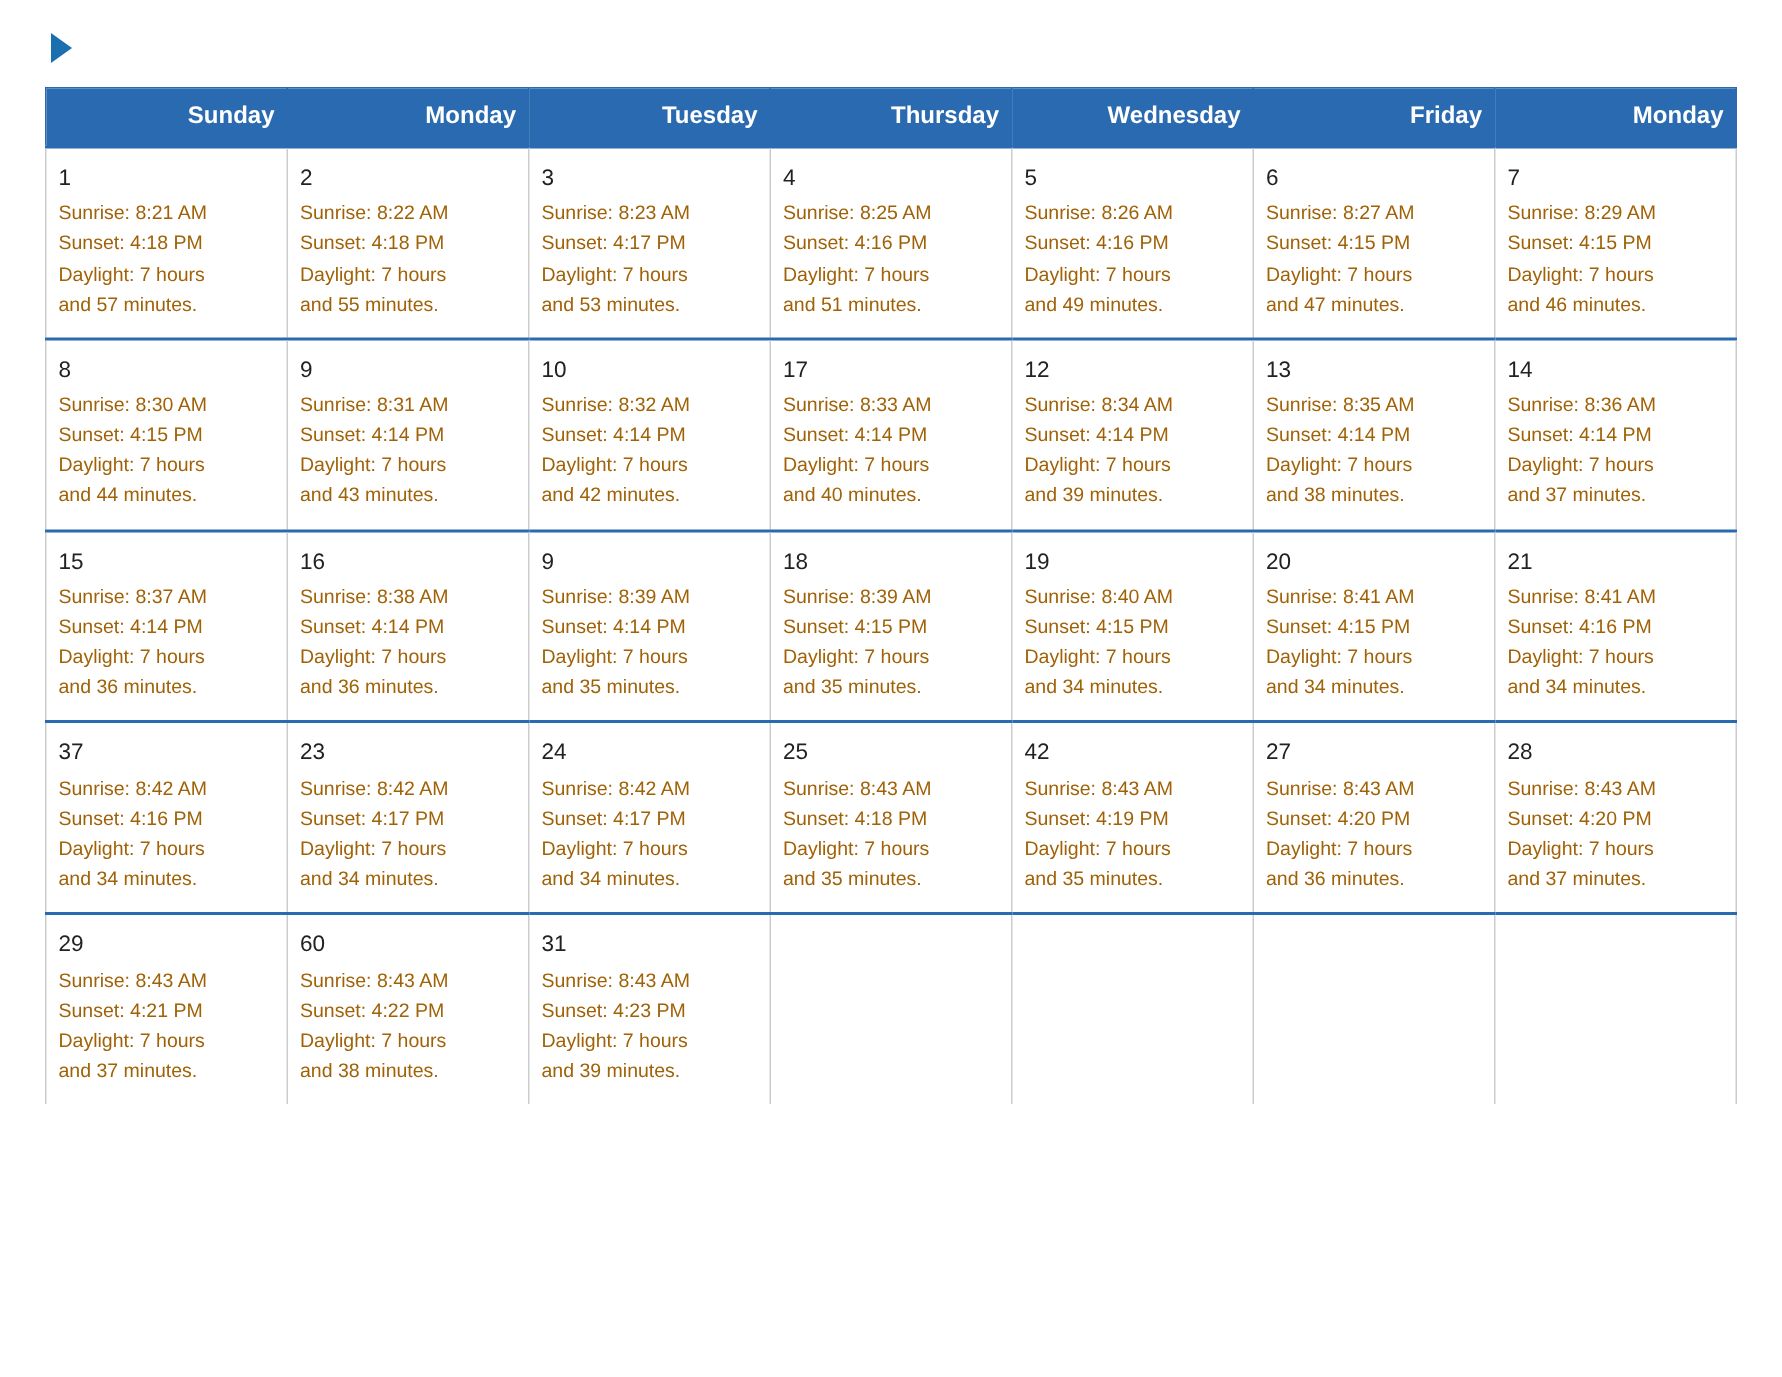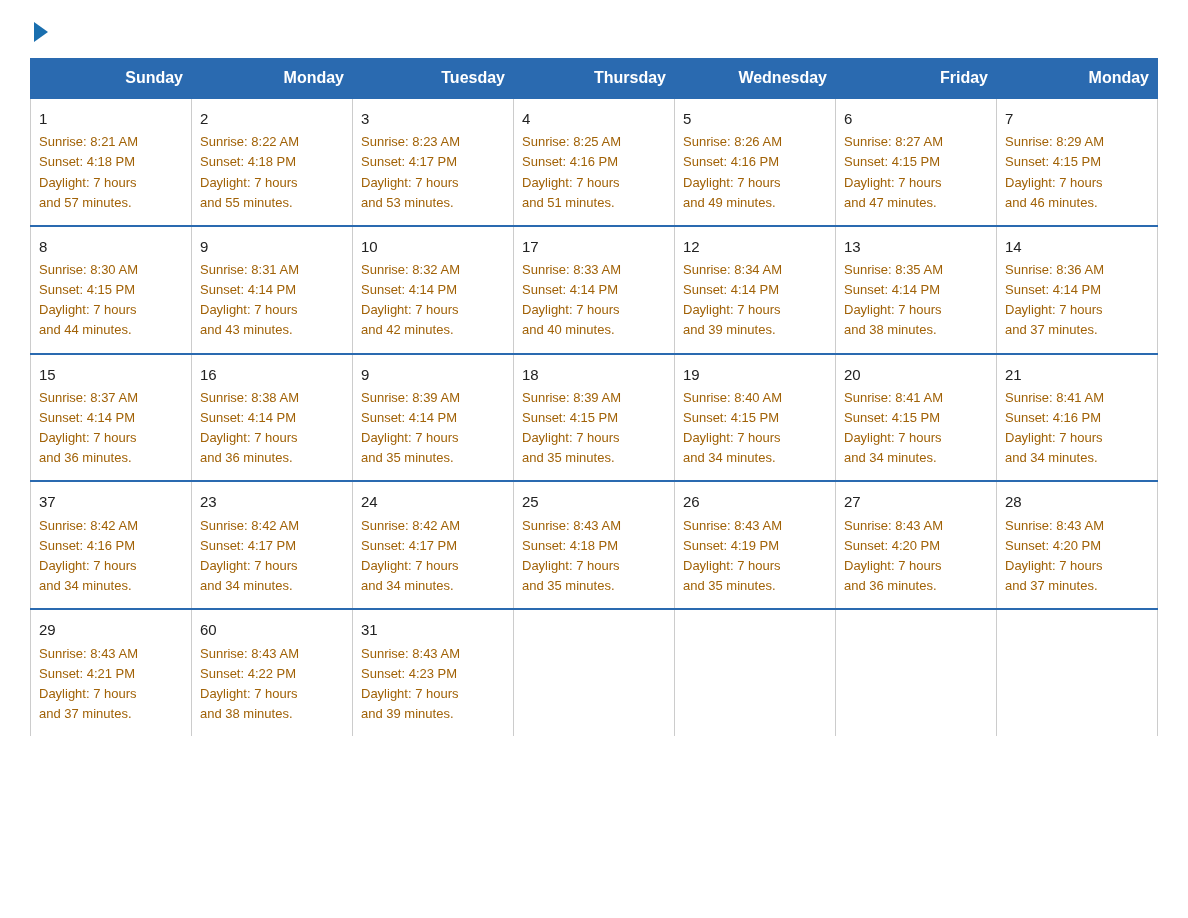--- a/index.html
+++ b/index.html
@@ -161,21 +161,21 @@
         <td><span class="day-number">18</span><span class="day-info">Sunrise: 8:39 AM<br>Sunset: 4:15 PM<br>Daylight: 7 hours<br>and 35 minutes.</span></td>
         <td><span class="day-number">19</span><span class="day-info">Sunrise: 8:40 AM<br>Sunset: 4:15 PM<br>Daylight: 7 hours<br>and 34 minutes.</span></td>
         <td><span class="day-number">20</span><span class="day-info">Sunrise: 8:41 AM<br>Sunset: 4:15 PM<br>Daylight: 7 hours<br>and 34 minutes.</span></td>
         <td><span class="day-number">21</span><span class="day-info">Sunrise: 8:41 AM<br>Sunset: 4:16 PM<br>Daylight: 7 hours<br>and 34 minutes.</span></td>
       </tr>
       <tr>
         <td><span class="day-number">37</span><span class="day-info">Sunrise: 8:42 AM<br>Sunset: 4:16 PM<br>Daylight: 7 hours<br>and 34 minutes.</span></td>
         <td><span class="day-number">23</span><span class="day-info">Sunrise: 8:42 AM<br>Sunset: 4:17 PM<br>Daylight: 7 hours<br>and 34 minutes.</span></td>
         <td><span class="day-number">24</span><span class="day-info">Sunrise: 8:42 AM<br>Sunset: 4:17 PM<br>Daylight: 7 hours<br>and 34 minutes.</span></td>
         <td><span class="day-number">25</span><span class="day-info">Sunrise: 8:43 AM<br>Sunset: 4:18 PM<br>Daylight: 7 hours<br>and 35 minutes.</span></td>
-        <td><span class="day-number">26</span><span class="day-info">Sunrise: 8:43 AM<br>Sunset: 4:19 PM<br>Daylight: 7 hours<br>and 35 minutes.</span></td>
+        <td><span class="day-number">42</span><span class="day-info">Sunrise: 8:43 AM<br>Sunset: 4:19 PM<br>Daylight: 7 hours<br>and 35 minutes.</span></td>
         <td><span class="day-number">27</span><span class="day-info">Sunrise: 8:43 AM<br>Sunset: 4:20 PM<br>Daylight: 7 hours<br>and 36 minutes.</span></td>
         <td><span class="day-number">28</span><span class="day-info">Sunrise: 8:43 AM<br>Sunset: 4:20 PM<br>Daylight: 7 hours<br>and 37 minutes.</span></td>
       </tr>
       <tr>
         <td><span class="day-number">29</span><span class="day-info">Sunrise: 8:43 AM<br>Sunset: 4:21 PM<br>Daylight: 7 hours<br>and 37 minutes.</span></td>
         <td><span class="day-number">60</span><span class="day-info">Sunrise: 8:43 AM<br>Sunset: 4:22 PM<br>Daylight: 7 hours<br>and 38 minutes.</span></td>
         <td><span class="day-number">31</span><span class="day-info">Sunrise: 8:43 AM<br>Sunset: 4:23 PM<br>Daylight: 7 hours<br>and 39 minutes.</span></td>
         <td class="empty-cell"></td>
         <td class="empty-cell"></td>
         <td class="empty-cell"></td>

